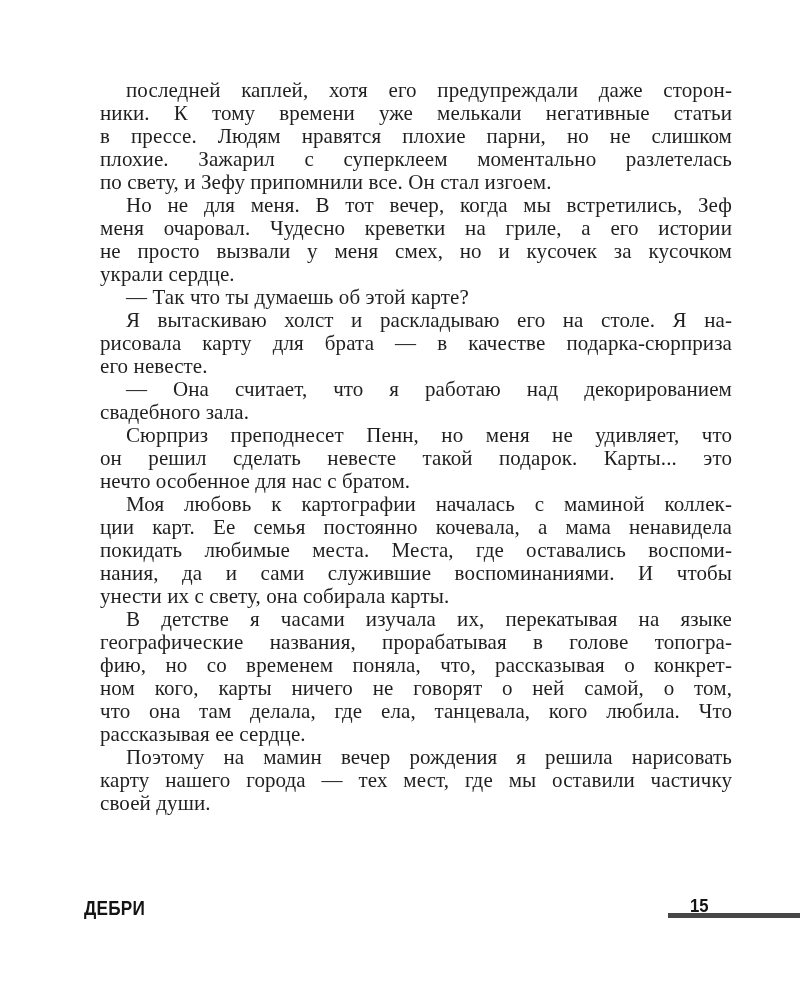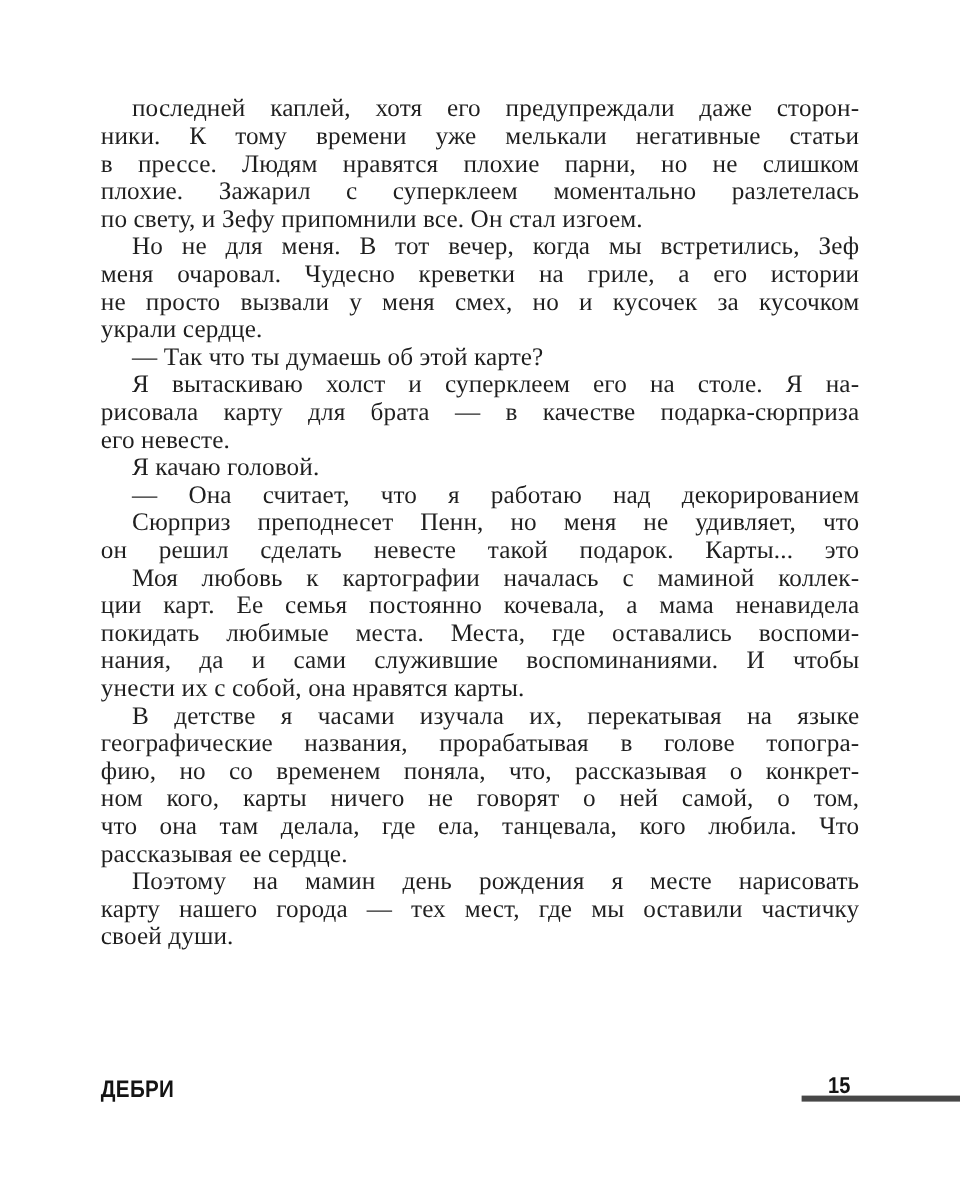--- a/index.html
+++ b/index.html
@@ -10,21 +10,21 @@
   .page {
     position: relative;
     width: 800px;
     height: 1000px;
     background: #ffffff;
     overflow: hidden;
     font-family: "Liberation Serif", "DejaVu Serif", serif;
   }
   .text-block {
     position: absolute;
-    left: 84px;
+    left: 100px;
     top: 79px;
     width: 632px;
     font-size: 21px;
     line-height: 23px;
     color: #1f1f1f;
     letter-spacing: 0.1px;
   }
   .para {
     margin: 0;
     padding: 0;
@@ -90,51 +90,50 @@
       <div class="para">
         <div class="line first">Но не для меня. В тот вечер, когда мы встретились, Зеф</div>
         <div class="line">меня очаровал. Чудесно креветки на гриле, а его истории</div>
         <div class="line">не просто вызвали у меня смех, но и кусочек за кусочком</div>
         <div class="line last">украли сердце.</div>
       </div>
       <div class="para">
         <div class="line first last">— Так что ты думаешь об этой карте?</div>
       </div>
       <div class="para">
-        <div class="line first">Я вытаскиваю холст и суперклеем его на столе. Я на-</div>
+        <div class="line first">Я вытаскиваю холст и раскладываю его на столе. Я на-</div>
         <div class="line">рисовала карту для брата — в качестве подарка-сюрприза</div>
         <div class="line last">его невесте.</div>
       </div>
       <div class="para">
-        <div class="line first last">Я качаю головой.</div>
-      </div>
-      <div class="para">
         <div class="line first">— Она считает, что я работаю над декорированием</div>
+        <div class="line last">свадебного зала.</div>
       </div>
       <div class="para">
         <div class="line first">Сюрприз преподнесет Пенн, но меня не удивляет, что</div>
         <div class="line">он решил сделать невесте такой подарок. Карты... это</div>
+        <div class="line last">нечто особенное для нас с братом.</div>
       </div>
       <div class="para">
         <div class="line first">Моя любовь к картографии началась с маминой коллек-</div>
         <div class="line">ции карт. Ее семья постоянно кочевала, а мама ненавидела</div>
         <div class="line">покидать любимые места. Места, где оставались воспоми-</div>
         <div class="line">нания, да и сами служившие воспоминаниями. И чтобы</div>
-        <div class="line last">унести их с собой, она нравятся карты.</div>
+        <div class="line last">унести их с свету, она собирала карты.</div>
       </div>
       <div class="para">
         <div class="line first">В детстве я часами изучала их, перекатывая на языке</div>
         <div class="line">географические названия, прорабатывая в голове топогра-</div>
         <div class="line">фию, но со временем поняла, что, рассказывая о конкрет-</div>
         <div class="line">ном кого, карты ничего не говорят о ней самой, о том,</div>
         <div class="line">что она там делала, где ела, танцевала, кого любила. Что</div>
         <div class="line last">рассказывая ее сердце.</div>
       </div>
       <div class="para">
-        <div class="line first">Поэтому на мамин день рождения я месте нарисовать</div>
+        <div class="line first">Поэтому на мамин вечер рождения я решила нарисовать</div>
         <div class="line">карту нашего города — тех мест, где мы оставили частичку</div>
         <div class="line last">своей души.</div>
       </div>
     </main>
 
   <div class="footer-title">ДЕБРИ</div>
 
   <div class="page-number">15</div>
 
   <div class="footer-rule" style="background: rgb(71, 71, 71);"></div>

